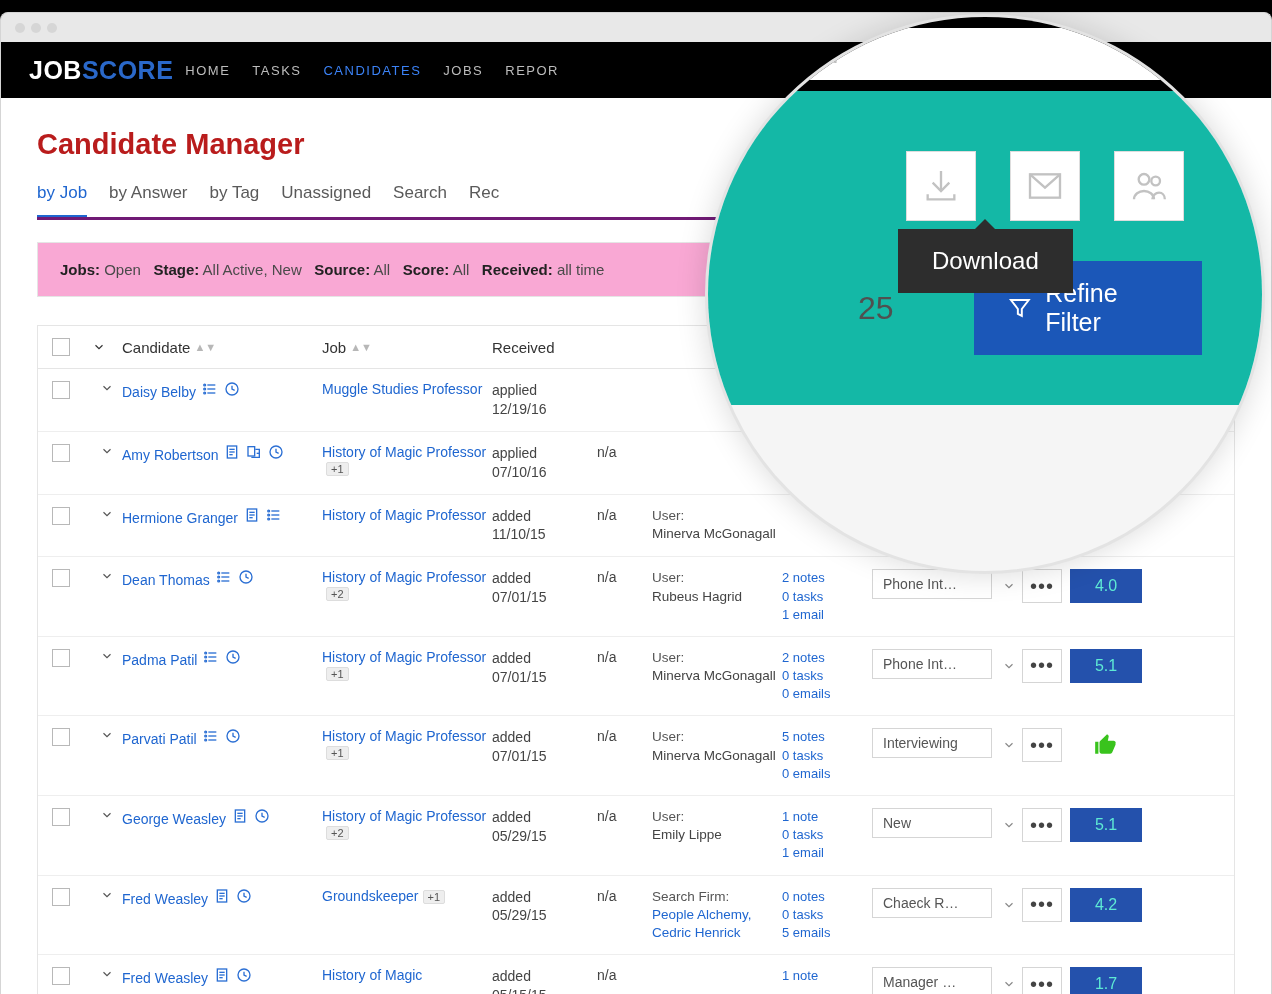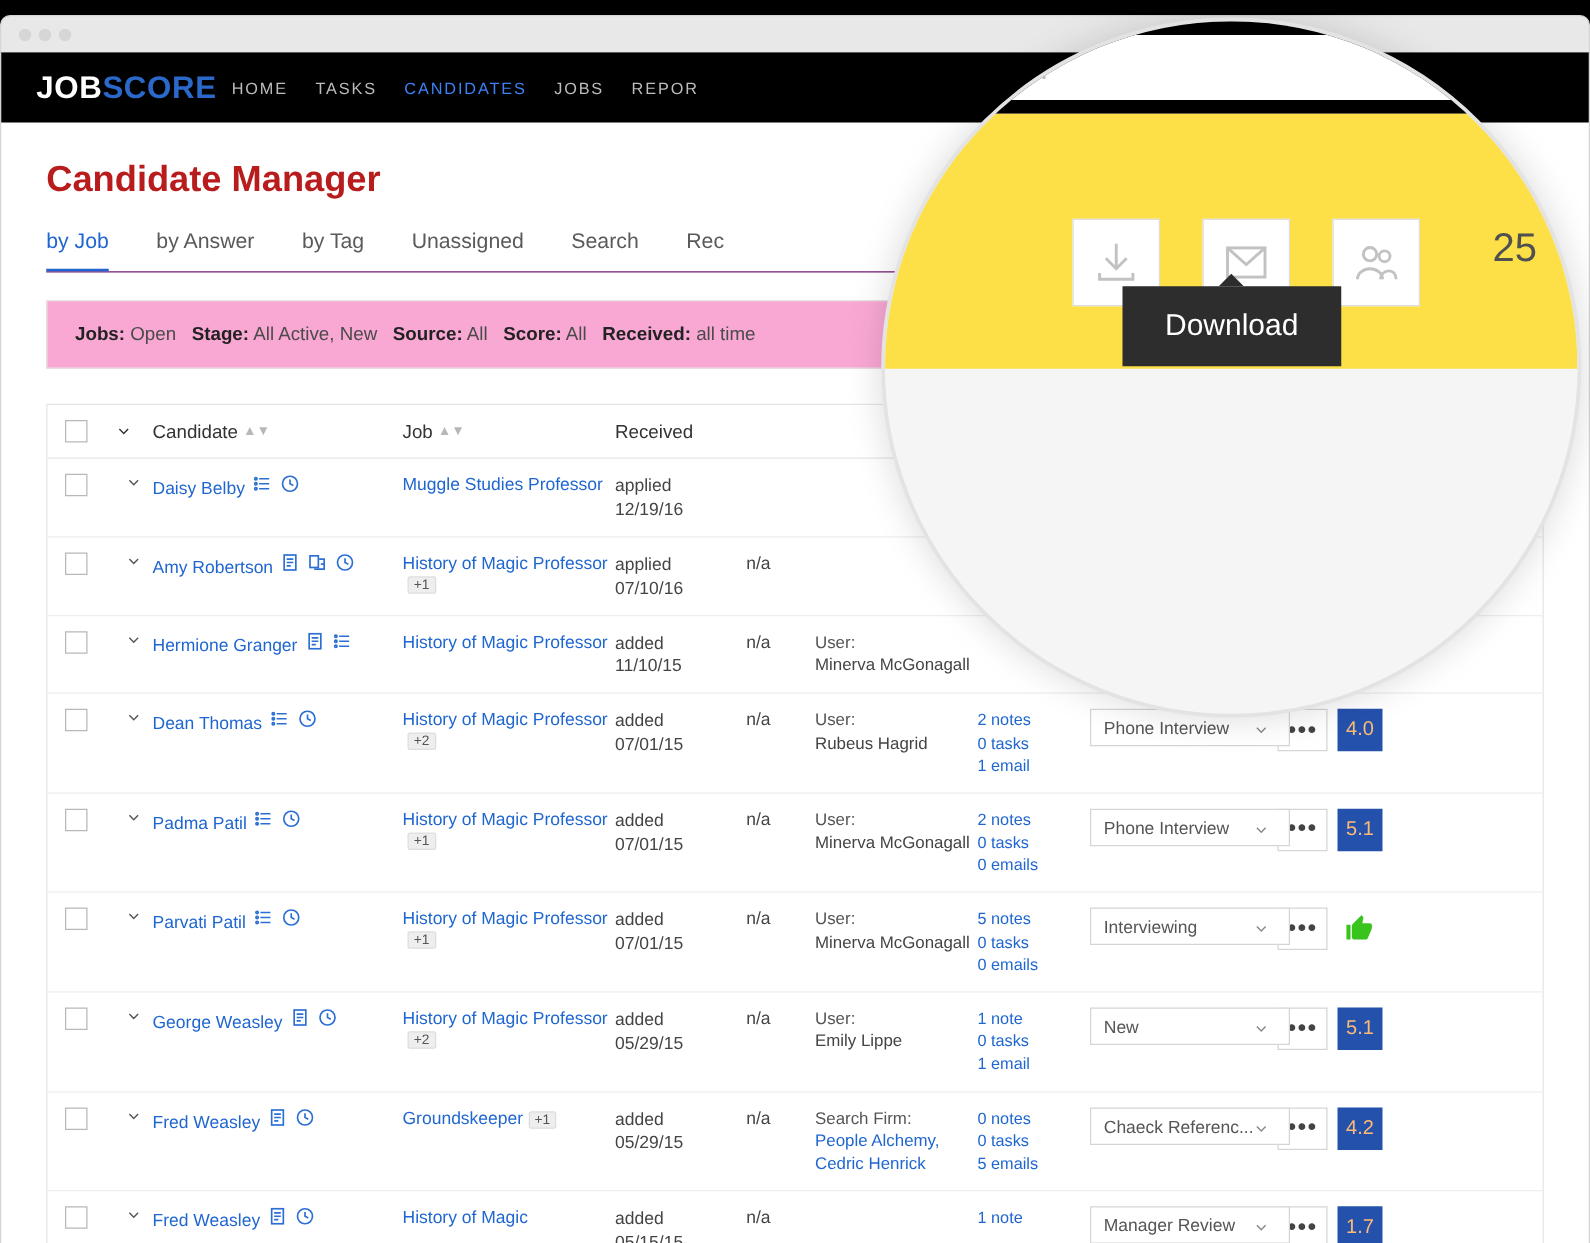--- a/index.html
+++ b/index.html
@@ -8,21 +8,21 @@
 .browser-dot{width:10px;height:10px;border-radius:50%;background:#d6d6d6;margin-right:6px}
 .app{background:#fff;border:1px solid #d5d5d5;border-top:none;position:relative}
 .nav{background:#000;height:56px;display:flex;align-items:center;padding:0 28px}
 .logo{font-weight:800;font-size:25px;letter-spacing:.5px;margin-right:12px}
 .logo .j{color:#fff}
 .logo .s{color:#2a68c9}
 .nav a{color:#bcbcbc;font-size:13px;letter-spacing:1.5px;margin-right:22px;text-decoration:none}
 .nav a.active{color:#3b82f6;font-weight:400}
 .content{padding:20px 36px 0 36px}
 .page-title{font-size:29px;color:#b91c1c;font-weight:700;margin:10px 0 22px 0}
-.subnav{display:flex;gap:38px;border-bottom:1px solid #701a75;margin-bottom:22px}
+.subnav{display:flex;gap:22px;border-bottom:3px solid #701a75;margin-bottom:22px}
 .subnav span{font-size:17px;color:#5a5a5a;padding-bottom:12px;cursor:pointer}
 .subnav span.active{color:#1f66d0;border-bottom:2px solid #1f66d0}
 .filter-summary{background:#f9a8d4;border:1px solid #e5e5e5;padding:18px 22px;font-size:15px;color:#4a4a4a}
 .filter-summary b{font-weight:600;color:#222}
 .table{margin-top:28px;border:1px solid #e5e5e5;background:#fff}
 .thead,.row{display:grid;grid-template-columns:40px 30px 200px 170px 105px 55px 130px 90px 150px 48px 62px}
 .thead{padding:12px 14px;font-size:15px;color:#333;border-bottom:1px solid #e5e5e5}
 .thead>div{display:flex;align-items:center;gap:4px;font-weight:400}
 .row{padding:12px 14px;font-size:14px;color:#444;border-bottom:1px solid #eee;align-items:flex-start}
 .row:last-child{border-bottom:none}
@@ -31,33 +31,33 @@
 .link{color:#1f66d0;cursor:pointer}
 .icons{display:inline-flex;gap:6px;margin-left:6px;color:#2b6fd4}
 .icons svg{width:16px;height:16px}
 .badge{display:inline-block;background:#eee;border:1px solid #ddd;font-size:11px;padding:0 4px;color:#555;border-radius:2px;margin-left:4px}
 .rec{line-height:1.35}
 .source{font-size:13.5px;line-height:1.35}
 .source .lbl{color:#555}
 .counts{font-size:13px;line-height:1.4}
 .counts span{color:#1f66d0;display:block}
 .stage{position:relative}
-.stage .sel{border:1px solid #d5d5d5;padding:6px 28px 6px 10px;font-size:14px;color:#555;background:#fff;white-space:nowrap;overflow:hidden;text-overflow:ellipsis;width:160px}
+.stage .sel{border:1px solid #d5d5d5;padding:6px 28px 6px 10px;font-size:14px;color:#555;background:#fff;white-space:nowrap;overflow:hidden;text-overflow:ellipsis;width:120px}
 .stage svg{position:absolute;right:6px;top:10px;width:14px;height:14px;color:#888}
 .more{border:1px solid #d5d5d5;width:40px;height:34px;display:flex;align-items:center;justify-content:center;color:#444;font-size:20px;letter-spacing:1px}
-.score{width:36px;height:34px;display:flex;align-items:center;justify-content:center;color:#fdba74;font-weight:500;font-size:16px}
+.score{width:72px;height:34px;display:flex;align-items:center;justify-content:center;color:#5eead4;font-weight:500;font-size:16px}
 .score.blue{background:#2451ac}
 .score.thumb{background:transparent}
 .thumb svg{width:26px;height:26px;color:#39c31d}
 
 .lens{position:absolute;top:-28px;right:6px;width:560px;height:560px;border-radius:50%;background:#f5f5f5;border:3px solid #e3e3e3;box-shadow:0 0 30px rgba(0,0,0,.15);overflow:hidden}
 .lens-nav{background:#000;height:74px;display:flex;align-items:center;padding-left:60px;gap:12px}
 .lens-search{background:#fff;flex:1;height:52px;margin:0 0 0 16px;display:flex;align-items:center;padding:0 18px;font-size:26px;color:#bdbdbd}
 .avatar{width:46px;height:46px;background:linear-gradient(#b9a88b,#8a7c62);margin-right:30px}
-.lens-body{background:#fde047;padding:60px 60px 50px 150px;display:flex;flex-direction:row;align-items:flex-end;gap:40px}
+.lens-body{background:#14b8a6;padding:60px 60px 50px 150px;display:flex;flex-direction:column;align-items:flex-end;gap:40px}
 .lens-icons{display:flex;gap:34px;margin-right:18px}
 .lens-btn{width:70px;height:70px;background:#fff;border:1px solid #ddd;display:flex;align-items:center;justify-content:center;color:#c2c2c2}
 .lens-btn svg{width:40px;height:40px}
 .tooltip{position:absolute;top:212px;left:190px;background:#2d2d2d;color:#fff;font-size:24px;padding:18px 34px}
 .tooltip:before{content:"";position:absolute;top:-10px;left:50%;margin-left:-10px;border:10px solid transparent;border-bottom-color:#2d2d2d;border-top:none}
 .refine-row{display:flex;align-items:center;gap:80px;width:100%}
 .count25{font-size:32px;color:#505050}
 .refine-btn{background:#1b57b8;color:#fff;font-size:25px;padding:18px 34px;display:flex;align-items:center;gap:14px}
 .refine-btn svg{width:26px;height:26px}
 .sort-icon{opacity:.35;font-size:11px}

